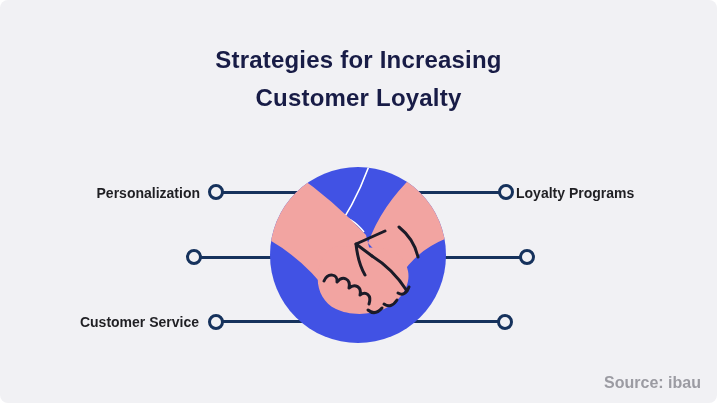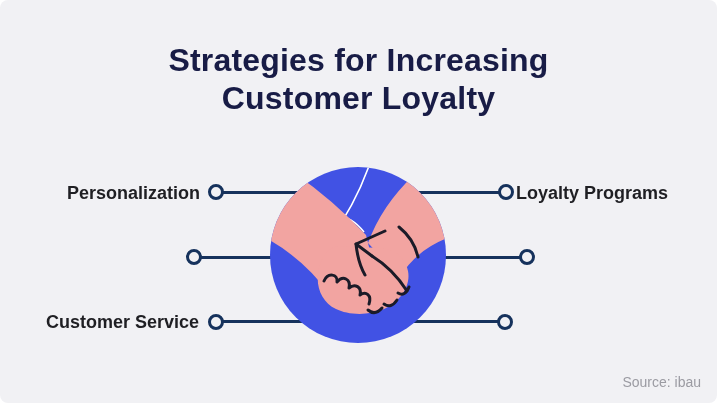--- a/index.html
+++ b/index.html
@@ -4,57 +4,57 @@
 <style>
   html,body{margin:0;padding:0;background:#fff;}
   .stage{
     position:relative;width:717px;height:403px;
     background:#f1f1f4;border-radius:8px;overflow:hidden;
     font-family:"Liberation Sans","DejaVu Sans",sans-serif;
   }
   .title{
     position:absolute;top:41px;left:0;width:717px;
     margin:0;text-align:center;
-    font-size:32px;line-height:38px;font-weight:700;
+    font-size:24px;line-height:38px;font-weight:700;
     color:#181c46;white-space:pre-line;letter-spacing:0.2px;
   }
   .connector-line{
     position:absolute;height:3px;background:#16325c;z-index:1;border-radius:2px;
   }
   .line-1{left:216px;top:191px;width:290px;}
   .line-2{left:194px;top:256px;width:333px;}
   .line-3{left:216px;top:320px;width:289px;}
   .ring{
     position:absolute;width:10px;height:10px;border-radius:50%;
     border:3.5px solid #16325c;background:#f1f1f4;z-index:3;
   }
   .ring-l1{left:208px;top:184px;}
   .ring-l2{left:186px;top:249px;}
   .ring-l3{left:208px;top:314px;}
   .ring-r1{left:498px;top:184px;}
   .ring-r2{left:519px;top:249px;}
   .ring-r3{left:497px;top:314px;}
   .label{
     position:absolute;z-index:3;
-    font-size:18px;line-height:22px;font-weight:700;color:#1f1f23;
+    font-size:14px;line-height:22px;font-weight:700;color:#1f1f23;
     transform:translateY(-50%);
   }
   .label.left{text-align:right;white-space:nowrap;}
   .lbl-l1{right:517px;top:193px;}
   .lbl-l2{right:540px;top:258px;}
   .lbl-l3{right:518px;top:322px;}
   .lbl-r1{left:516px;top:193px;white-space:nowrap;}
   .lbl-r2{left:544px;top:258px;width:152px;}
   .lbl-r3{left:523px;top:322px;width:164px;}
   .illustration{
     position:absolute;left:268px;top:165px;width:180px;height:180px;z-index:2;
   }
   .source{
     position:absolute;right:16px;top:374px;
-    font-size:14px;color:#9b9ba2;font-weight:400;z-index:3;
+    font-size:16px;color:#9b9ba2;font-weight:700;z-index:3;
   }
 </style>
 </head>
 <body>
 
 <div class="stage">
 
   <h1 class="title">Strategies for Increasing
 Customer Loyalty</h1>
 

